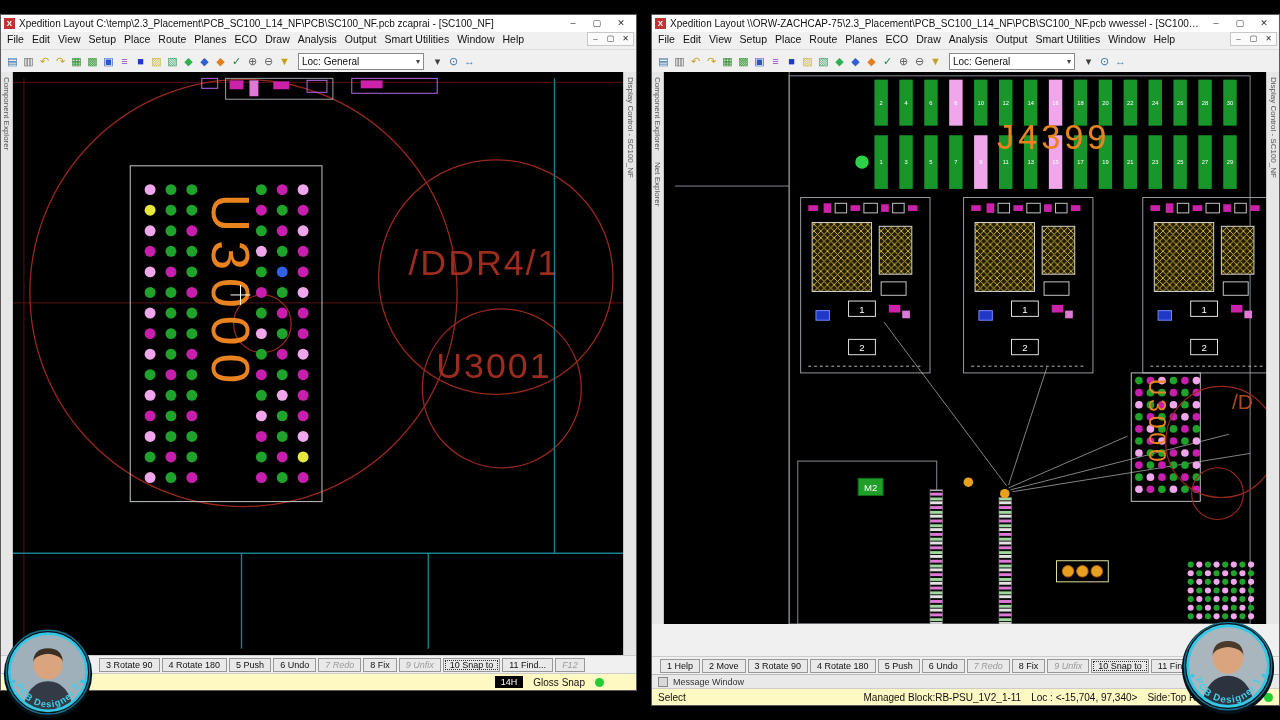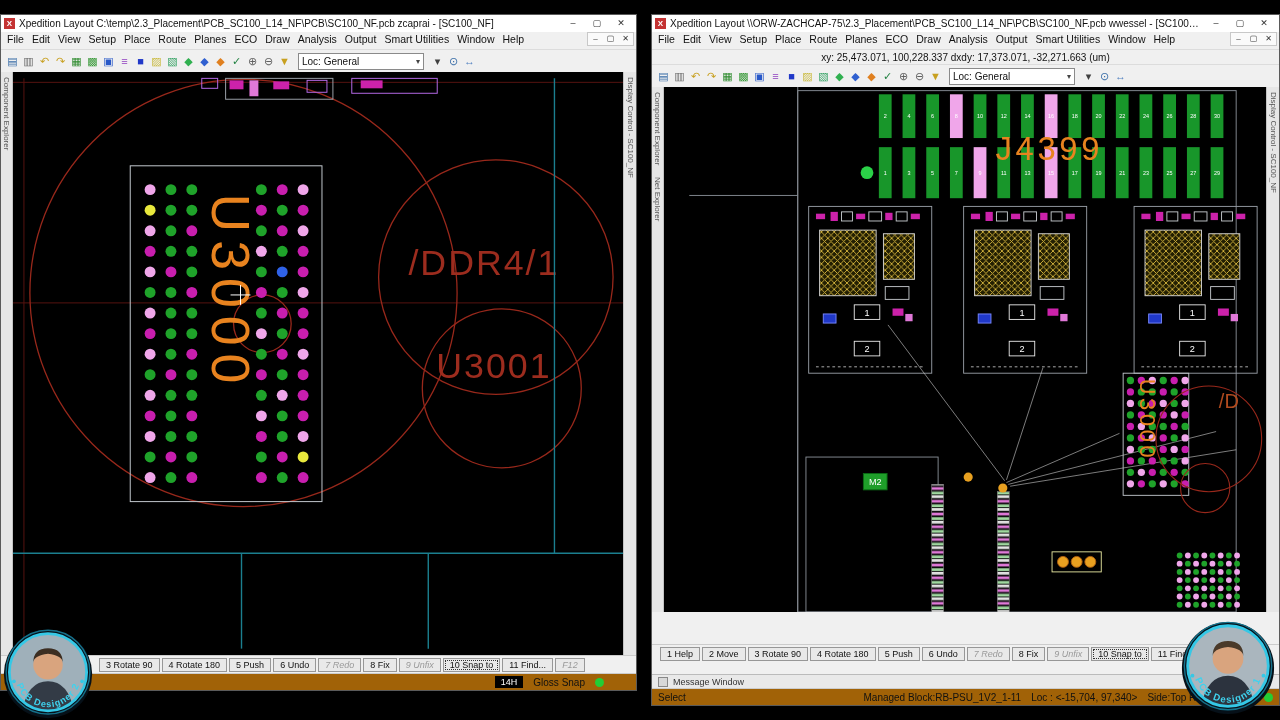--- a/index.html
+++ b/index.html
@@ -26,23 +26,23 @@
   .strip.right{width:12px;border-left:1px solid #c4c4c4;}
   .striptab{writing-mode:vertical-rl;font-size:8px;color:#555;white-space:nowrap;}
   .canvas{flex:1;background:#000;position:relative;min-width:0;}
   svg.cv{position:absolute;inset:0;width:100%;height:100%;}
   .fkeybar{height:17px;display:flex;gap:2px;align-items:center;background:#f0f0f0;border-top:1px solid #ccc;flex:0 0 auto;}
   .fkeybar.indent{padding-left:98px;}
   .fkeybar.small-indent{padding-left:8px;margin-top:32px;}
   .fkey{font-size:9px;height:14px;background:#e9e9e9;border:1px solid #979797;padding:0 6px;color:#111;font-family:"Liberation Sans",sans-serif;white-space:nowrap;}
   .fkey.disabled{color:#9a9a9a;font-style:italic;}
   .fkey.focused{outline:1px dotted #333;outline-offset:-3px;}
-  .msgbar{height:13px;background:#e9e9e9;font-size:9px;display:flex;align-items:center;gap:5px;padding-left:6px;border-top:1px solid #bbb;color:#333;flex:0 0 auto;margin-top:12px;}
+  .msgbar{height:13px;background:#e9e9e9;font-size:9px;display:flex;align-items:center;gap:5px;padding-left:6px;border-top:1px solid #bbb;color:#333;flex:0 0 auto;}
   .msgicon{width:8px;height:8px;border:1px solid #888;background:#d8d8d8;}
-  .statusbar{height:16px;display:flex;align-items:center;font-size:10px;gap:10px;padding:0 6px;background:#a16207;border-top:1px solid #ccc;color:#111;flex:0 0 auto;}
+  .statusbar{height:16px;display:flex;align-items:center;font-size:10px;gap:10px;padding:0 6px;background:#fef9c3;border-top:1px solid #ccc;color:#111;flex:0 0 auto;}
   .spacer{flex:1;}
   .badge-clock{background:#000;color:#fff;padding:0 6px;font-size:9px;height:12px;line-height:12px;}
   .green-dot{width:9px;height:9px;border-radius:50%;background:#23cd35;flex:0 0 auto;}
   .pin-num{fill:#fff;font-size:6px;text-anchor:middle;font-family:"Liberation Sans",sans-serif;}
   .modnum{fill:#fff;font-size:10px;text-anchor:middle;font-family:"Liberation Sans",sans-serif;}
   .avatar{position:absolute;z-index:50;}
   .avatar-label{fill:#3fd2ee;font-size:10px;font-weight:bold;letter-spacing:1px;font-family:"Liberation Sans",sans-serif;}
 </style>
 </head>
 <body>
@@ -300,23 +300,20 @@
         <span class="menu-item">Smart Utilities</span>
         <span class="menu-item">Window</span>
         <span class="menu-item">Help</span>
       </span>
     <span class="mdi-btns">
         <span class="mdi-btn">–</span>
         <span class="mdi-btn">▢</span>
         <span class="mdi-btn">✕</span>
       </span>
   </div>
-  <div class="coordbar">
-    <span>xy: 25,473.071, 100,228.337    dxdy: 17,373.071, -32,271.663    (um)</span>
-  </div>
   <div class="toolbar">
     <span class="tb-group">
         <span class="tbicon" style="color: rgb(58, 110, 168);">▤</span>
         <span class="tbicon" style="color: rgb(106, 106, 106);">▥</span>
         <span class="tbicon" style="color: rgb(200, 160, 32);">↶</span>
         <span class="tbicon" style="color: rgb(200, 160, 32);">↷</span>
         <span class="tbicon" style="color: rgb(46, 139, 46);">▦</span>
         <span class="tbicon" style="color: rgb(58, 154, 58);">▩</span>
         <span class="tbicon" style="color: rgb(40, 88, 200);">▣</span>
         <span class="tbicon" style="color: rgb(144, 64, 192);">≡</span>

